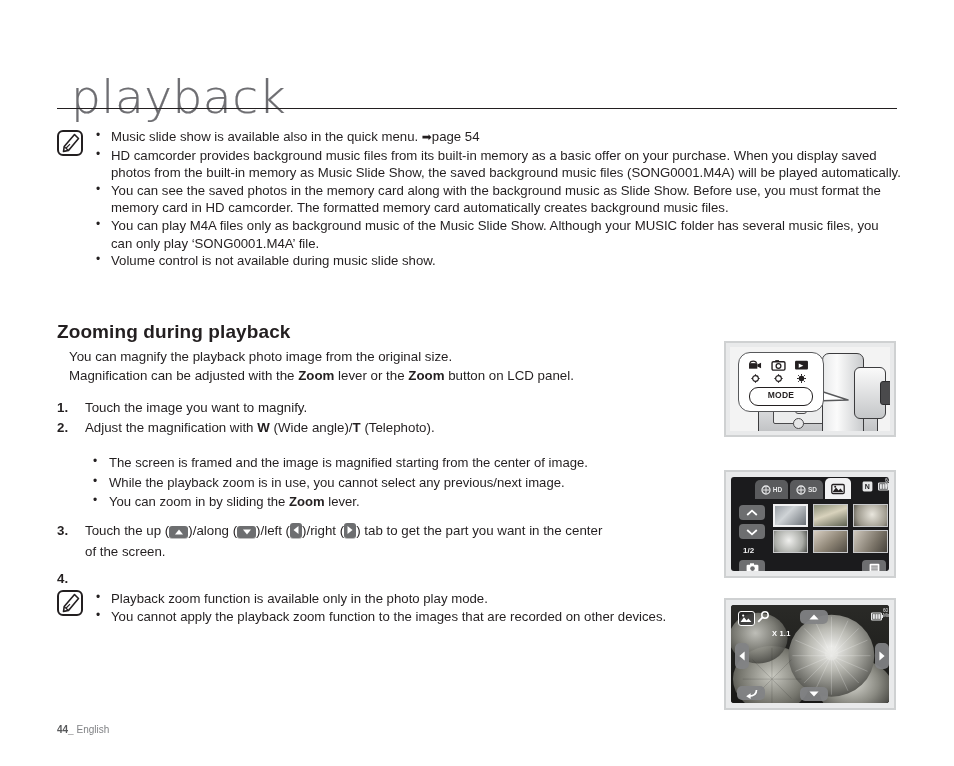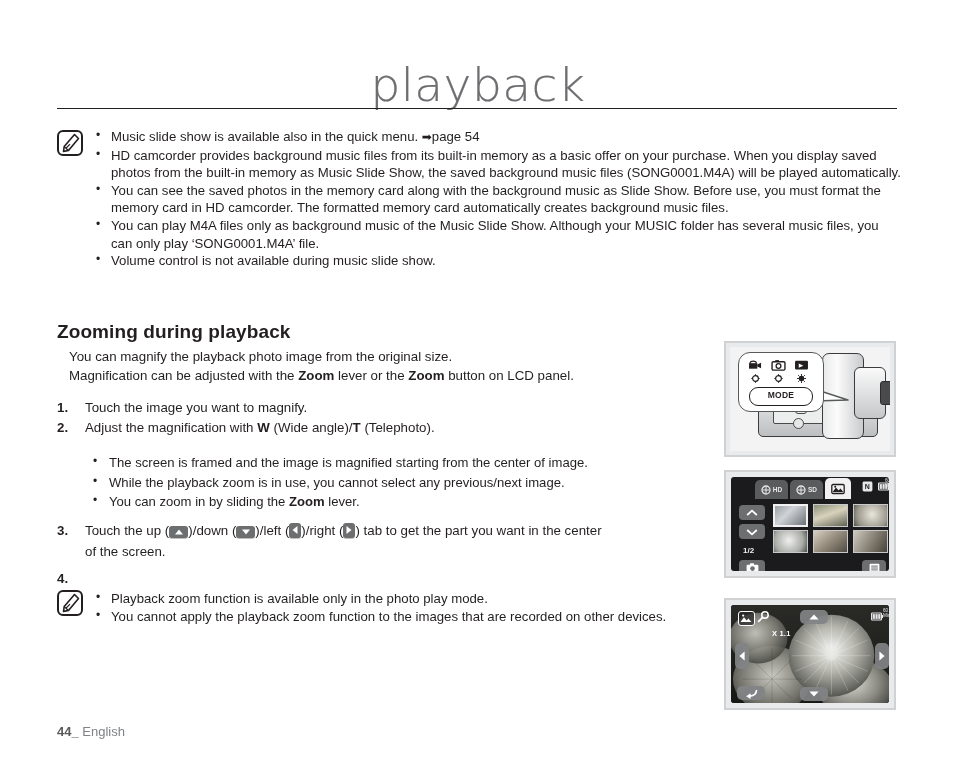--- a/index.html
+++ b/index.html
@@ -16,21 +16,21 @@
   
   .title-wrap{position:absolute;left:57px;top:60px;width:840px;}
   .title{
     font-family:"DejaVu Sans", sans-serif;
     font-weight:300;
     font-size:47px;
     line-height:50px;
     letter-spacing:0.5px;
     color:#6e6e72;
     -webkit-text-stroke:0.2px #6e6e72;
-    margin:0;padding:0 0 2px 2px;text-align:center;
+    margin:12px;padding:0 0 2px 2px;
   }
   .title-rule{
     position:absolute;left:0;top:48px;width:840px;height:1px;background:#231f20;
   }
 
   
   .note{position:absolute;display:flex;align-items:flex-start;}
   .note-icon{
     width:26px;height:26px;flex:0 0 26px;margin-top:2px;margin-right:6px;
     border:2px solid #231f20;border-radius:6px;
@@ -95,21 +95,21 @@
   .ico i{position:absolute;left:50%;top:50%;transform:translate(-50%,-50%);
     width:0;height:0;display:block;}
   .ico.up i{border-left:4px solid transparent;border-right:4px solid transparent;border-bottom:5px solid #fff;}
   .ico.down i{border-left:4px solid transparent;border-right:4px solid transparent;border-top:5px solid #fff;}
   .ico.left i{border-top:4px solid transparent;border-bottom:4px solid transparent;border-right:5px solid #fff;}
   .ico.right i{border-top:4px solid transparent;border-bottom:4px solid transparent;border-left:5px solid #fff;}
   .ico.ret svg{position:absolute;left:50%;top:50%;transform:translate(-50%,-50%);}
 
   
   .footer{
-    position:absolute;left:57px;top:724px;font-size:13px;color:#808285;
+    position:absolute;left:57px;top:724px;font-size:10px;color:#808285;
   }
   .footer b{font-weight:bold;color:#58595b;}
 
   
   .figure{
     position:absolute;
     border:2px solid #cfd1d2;
     background:#e9eaeb;
     box-sizing:border-box;
     overflow:hidden;
@@ -242,21 +242,21 @@
       <span><span>Adjust the magnification with </span><b>W</b><span> (Wide angle)/</span><b>T</b><span> (Telephoto).</span></span>
       <ul class="sub-list">
         <li>The screen is framed and the image is magnified starting from the center of image.</li>
         <li>While the playback zoom is in use, you cannot select any previous/next image.</li>
         <li><span>You can zoom in by sliding the </span><b>Zoom</b><span> lever.</span></li>
       </ul>
     </div>
 
     <div class="step" style="margin-top:9px;">
       <span class="step-num">3.</span>
-      <span><span>Touch the up (</span><span class="ico wide up"><i></i></span><span>)/down (</span><span class="ico wide down"><i></i></span><span>)/left (</span><span class="ico narrow left"><i></i></span><span>)/right (</span><span class="ico narrow right"><i></i></span><span>) tab to get the part you want in the center</span></span>
+      <span><span>Touch the up (</span><span class="ico wide up"><i></i></span><span>)/along (</span><span class="ico wide down"><i></i></span><span>)/left (</span><span class="ico narrow left"><i></i></span><span>)/right (</span><span class="ico narrow right"><i></i></span><span>) tab to get the part you want in the center</span></span>
       <div style="padding-top:2px;">of the screen.</div>
     </div>
 
     <div class="step" style="margin-top:8px;">
       <span class="step-num">4.</span>
     </div>
   </div>
 
   <div class="note" style="left:57px;top:588px;width:660px;">
     <div class="note-icon">
@@ -266,21 +266,21 @@
         <path d="M5.2 15.0 L9.0 11.2" stroke="#231f20" stroke-width="1.1"></path>
         <path d="M3.0 18.4 C5.5 18.4 7.0 17.0 7.4 15.4" fill="#231f20"></path>
       </svg>
     </div>
     <ul class="note-list" style="width:620px;">
       <li style="margin-top:2px;">Playback zoom function is available only in the photo play mode.</li>
       <li>You cannot apply the playback zoom function to the images that are recorded on other devices.</li>
     </ul>
   </div>
 
-  <div class="figure" style="left:724px;top:341px;width:172px;height:116px;">
+  <div class="figure" style="left:724px;top:341px;width:172px;height:96px;">
     <div class="fig-inner">
       <div class="cam-bg"></div>
 
       <div class="cam-body">
         <div class="cam-lcd"></div>
         <div class="cam-ltab"></div>
         <div class="cam-ldot"></div>
       </div>
       <div class="cam-grip">
         

